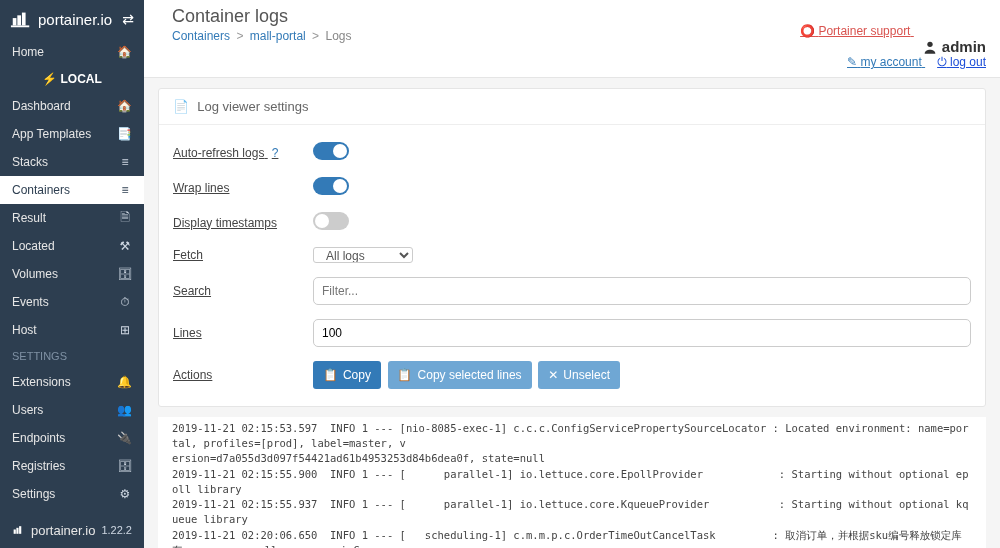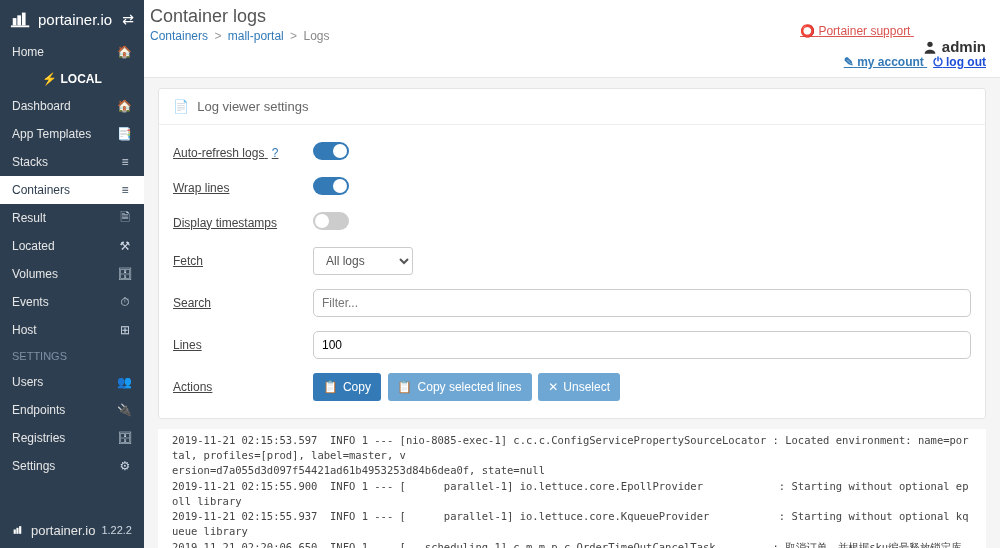--- a/index.html
+++ b/index.html
@@ -12,44 +12,44 @@
 .swap { color: #fff; font-size: 14px; }
 .sb-item { display: flex; align-items: center; justify-content: space-between; padding: 7px 12px; font-size: 12px; color: #e6e6e6; cursor: pointer; }
 .sb-item .ico { width: 14px; height: 14px; display: inline-flex; align-items: center; justify-content: center; color: #cfd8e3; font-size: 12px; }
 .sb-item.active { background: #fff; color: #2d3e50; }
 .sb-item.active .ico { color: #2d3e50; }
 .sb-local { text-align: center; padding: 6px 0; font-size: 12px; font-weight: bold; color: #fff; }
 .sb-section { padding: 6px 12px; font-size: 11px; color: #7f91a4; }
 .sb-footer { margin-top: auto; display: flex; align-items: center; gap: 6px; padding: 10px 12px; }
 .sb-footer .ver { font-size: 11px; color: #cfd8e3; }
 .main { flex: 1; display: flex; flex-direction: column; overflow: hidden; }
-.header { background: #fff; border-bottom: 1px solid #e5e5e5; padding: 6px 14px 8px 6px; display: flex; justify-content: space-between; }
+.header { background: #fff; border-bottom: 1px solid #e5e5e5; padding: 6px 14px 8px 28px; display: flex; justify-content: space-between; }
 .header-left .title { font-size: 18px; color: #555; }
 .bc { font-size: 12px; color: #337ab7; margin-top: 2px; }
 .bc span.sep { color: #999; margin: 0 3px; }
 .bc span.current { color: #888; }
 .header-right { text-align: right; font-size: 12px; }
 .support { color: #d9534f; vertical-align: middle; }
 .admin { display:inline-flex; align-items:center; gap:4px; font-weight:bold; font-size:15px; margin-left:8px; vertical-align: middle; margin-top: 32px; }
-.links a { margin-left: 6px; text-decoration: underline; font-size: 12px; font-weight: bold; }
+.links a { margin-left: 12px; text-decoration: underline; font-size: 12px; }
 .links .acct { color: #337ab7; }
 .links .logout { color: #1d4ed8; }
 .content { padding: 10px 14px; overflow-y: auto; }
 .panel { background: #fff; border: 1px solid #e5e5e5; border-radius: 3px; margin-bottom: 10px; }
 .panel-header { padding: 10px 14px; border-bottom: 1px solid #eee; color: #666; font-size: 13px; display: flex; align-items: center; gap: 8px; }
 .panel-body { padding: 10px 14px; }
 .row { display: flex; align-items: center; padding: 7px 0; }
 .row .lbl { width: 140px; font-size: 12px; color: #444; text-decoration: underline; }
 .row .ctrl { flex: 1; }
 .help { color: #337ab7; margin-left: 4px; font-size: 12px; }
 .toggle { width: 36px; height: 18px; background: #ccc; border-radius: 9px; position: relative; cursor: pointer; display: inline-block; }
 .toggle .knob { width: 14px; height: 14px; background: #fff; border-radius: 50%; position: absolute; top: 2px; left: 2px; transition: left .2s; }
 .toggle.on { background: #337ab7; }
 .toggle.on .knob { left: 20px; }
-select { height: 28px; border: 1px solid #ccc; border-radius: 3px; padding: 0 8px; font-size: 12px; background: #fff; width: 100px; color:#555; }
+select { height: 16px; border: 1px solid #ccc; border-radius: 3px; padding: 0 8px; font-size: 12px; background: #fff; width: 100px; color:#555; }
 input[type=text] { width: 100%; height: 28px; border: 1px solid #ccc; border-radius: 5px; padding: 0 8px; font-size: 12px; }
 .btn { display: inline-flex; align-items:center; gap:5px; height: 28px; padding: 0 10px; border: none; border-radius: 3px; font-size: 12px; color: #fff; background: #337ab7; cursor: pointer; margin-right: 3px; }
 .btn.light { background: #6fa7d4; }
 .logs { font-family: "Consolas", monospace; font-size: 10.5px; color: #444; line-height: 1.45; white-space: pre; padding: 4px 14px 14px 14px; background:#fff; }
 .log-line { display:block; white-space: pre-wrap; word-break: break-all; }
 </style>
 </head>
 <body>
 
 <div class="layout">
@@ -105,20 +105,24 @@
           <span>Events</span>
           <span class="ico">⏱</span>
         </div>
         <div class="sb-item">
           <span>Host</span>
           <span class="ico">⊞</span>
         </div>
       </div>
     <div class="sb-section">SETTINGS</div>
     <div id="sb-settings">
+        <div class="sb-item">
+          <span>Extensions</span>
+          <span class="ico">🔔</span>
+        </div>
         <div class="sb-item">
           <span>Users</span>
           <span class="ico">👥</span>
         </div>
         <div class="sb-item">
           <span>Endpoints</span>
           <span class="ico">🔌</span>
         </div>
         <div class="sb-item">
           <span>Registries</span>

